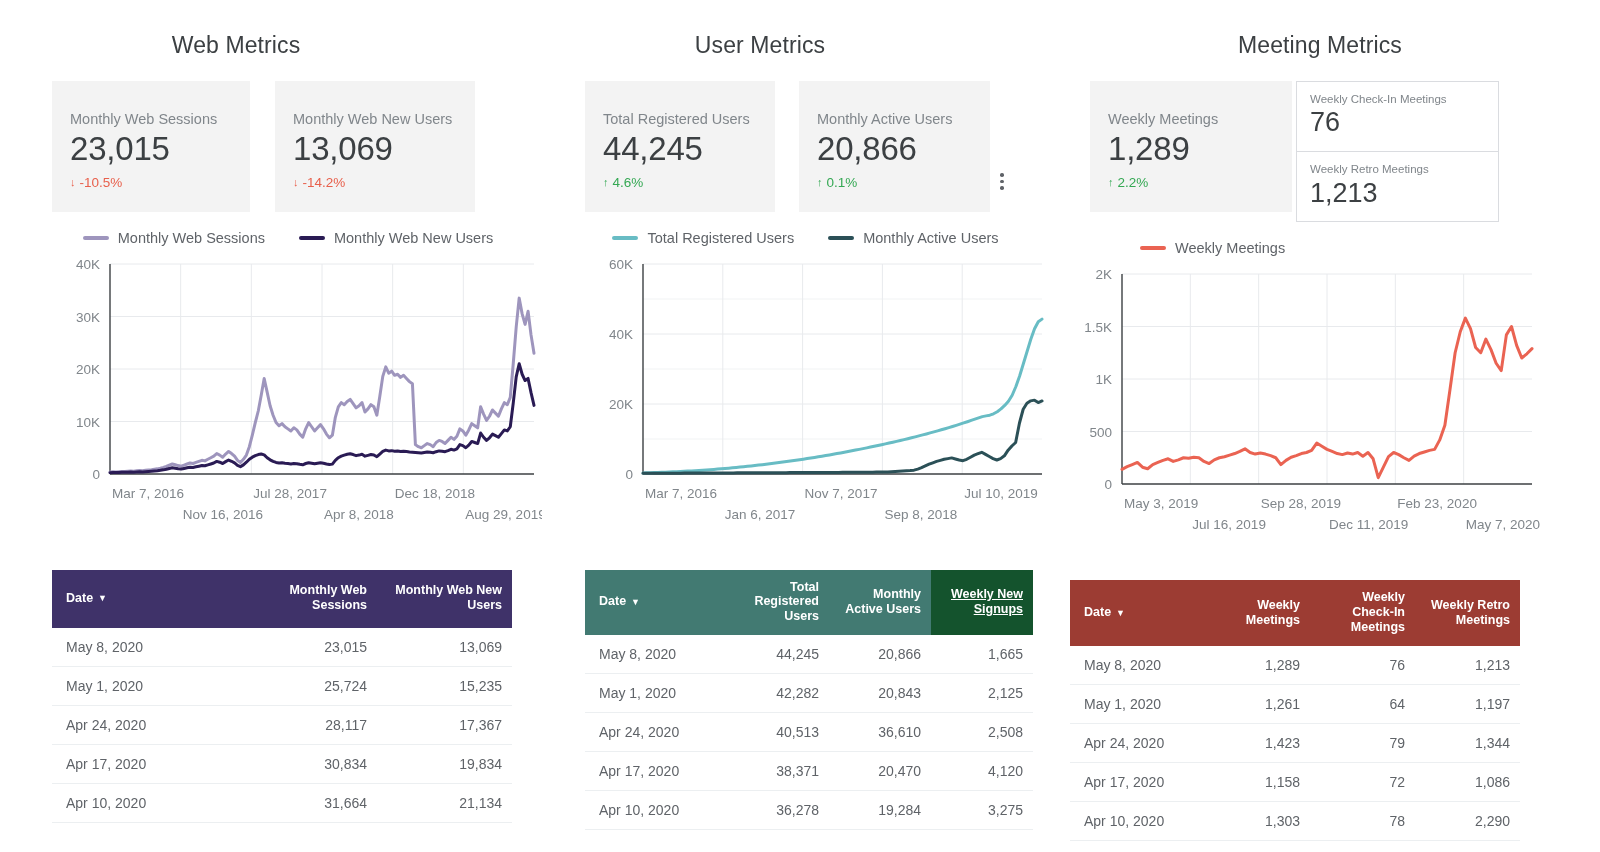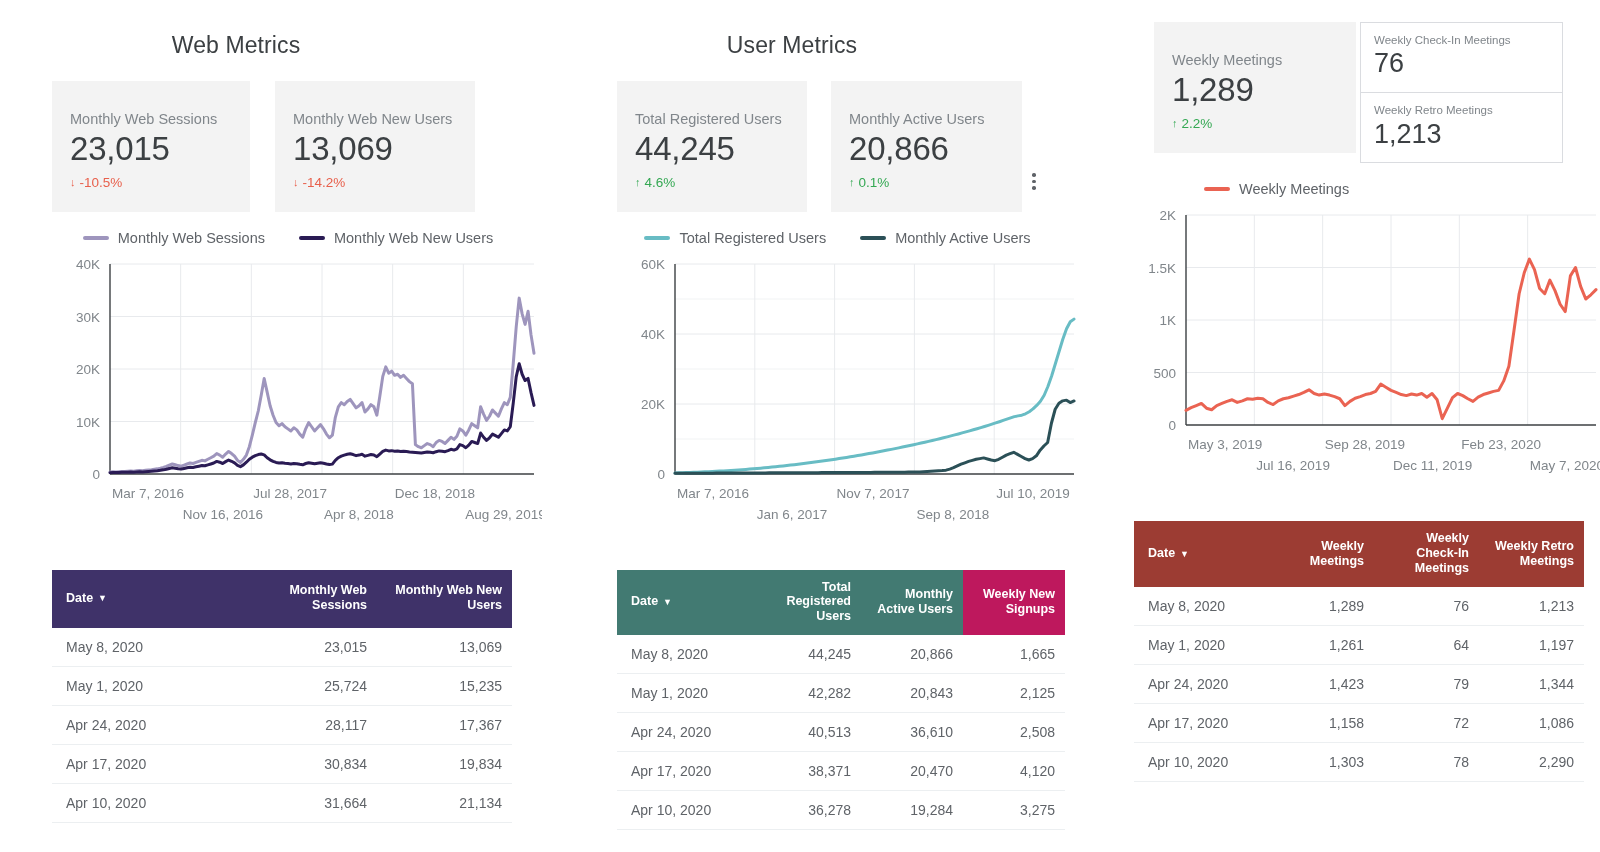--- a/index.html
+++ b/index.html
@@ -8,21 +8,20 @@
     width: 1600px; height: 852px;
     background: #ffffff;
     font-family: "Liberation Sans", sans-serif;
     color: #3c4043;
     overflow: hidden;
   }
   .dashboard {
     width: 1600px; height: 852px;
     display: flex;
     position: relative;
-    gap: 32px;
   }
   .panel {
     position: relative;
     height: 852px;
   }
   .panel-web    { width: 530px; padding-left: 52px; }
   .panel-user   { width: 500px; padding-left: 55px; }
   .panel-meet   { width: 540px; padding-left: 30px; }
 
   .panel-title {
@@ -338,21 +337,21 @@
     </div>
 
     <table class="data-table tbl-user">
       <thead>
         <tr>
           <th class="th-date" style="width: 136px; background: rgb(66, 122, 114);">
             <span>Date</span><span class="sort-caret">▼</span>
           </th>
           <th class="th-num" style="width: 108px; background: rgb(66, 122, 114);">Total Registered Users</th>
           <th class="th-num" style="width: 102px; background: rgb(66, 122, 114);">Monthly Active Users</th>
-          <th class="th-num" style="width: 102px; background: #be185d;">Weekly New Signups</th>
+          <th class="th-num" style="width: 102px; background: #14532d; text-decoration: underline;">Weekly New Signups</th>
         </tr>
       </thead>
       <tbody>
           <tr>
             <td class="td-date">May 8, 2020</td>
             <td class="td-num">44,245</td>
             <td class="td-num">20,866</td>
             <td class="td-num">1,665</td>
           </tr>
           <tr>
@@ -377,20 +376,21 @@
             <td class="td-date">Apr 10, 2020</td>
             <td class="td-num">36,278</td>
             <td class="td-num">19,284</td>
             <td class="td-num">3,275</td>
           </tr>
         </tbody>
     </table>
   </section>
 
   <section class="panel panel-meet">
+    <h2 class="panel-title">Meeting Metrics</h2>
 
     <div class="score-row" style="margin-left:30px">
       <div class="scorecard sc-meet-1" style="min-height:128px">
         <div class="sc-label">Weekly Meetings</div>
         <div class="sc-value">1,289</div>
         <div class="sc-delta up">
           <span class="arrow">↑</span>
           <span>2.2%</span>
         </div>
       </div>

